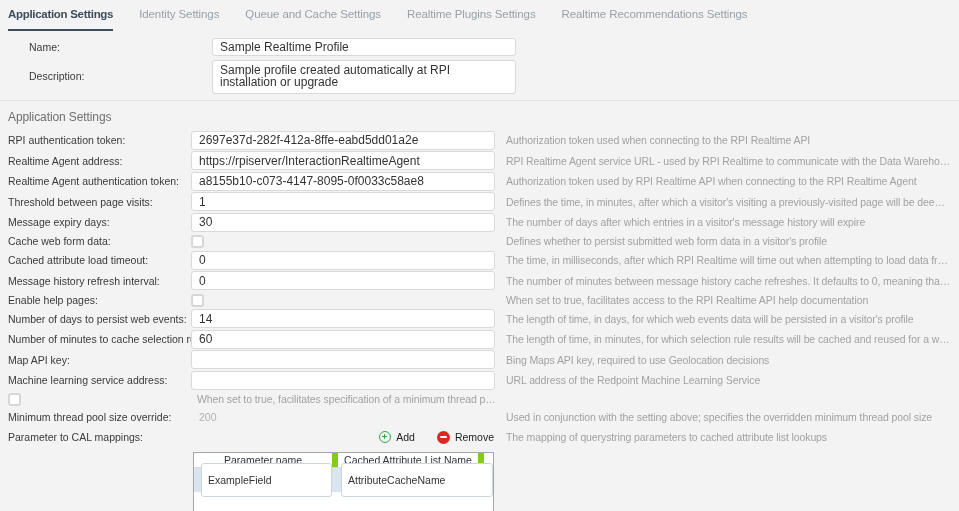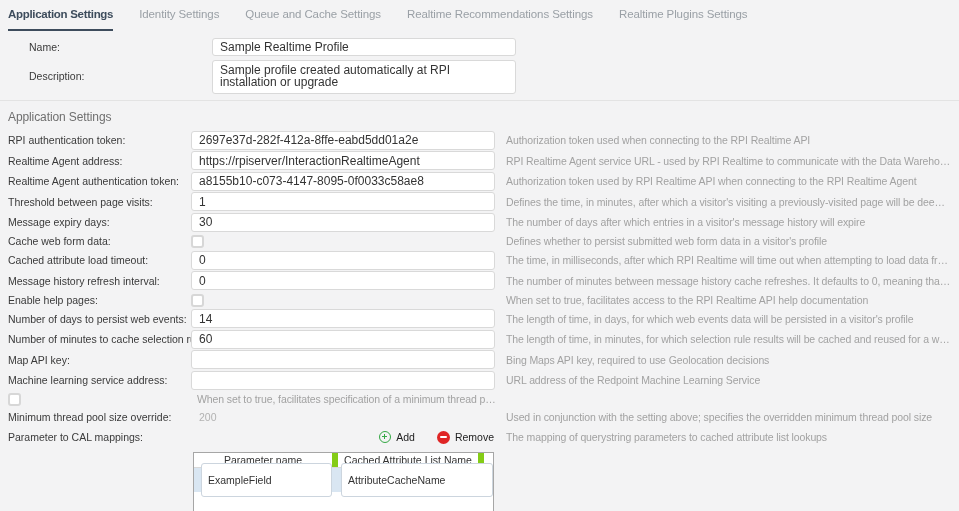--- a/index.html
+++ b/index.html
@@ -75,22 +75,22 @@
   .cal-cell-inp.c1 { width: 131px; }
   .cal-cell-inp.c2 { width: 159px; }
 </style>
 </head>
 <body>
 
 <div class="tabbar">
   <div class="tab active">Application Settings</div>
   <div class="tab">Identity Settings</div>
   <div class="tab">Queue and Cache Settings</div>
+  <div class="tab">Realtime Plugins Settings</div>
   <div class="tab">Realtime Recommendations Settings</div>
-  <div class="tab">Realtime Plugins Settings</div>
 </div>
 
 <div class="pad topform">
   <div class="frow name">
     <div class="lbl">Name:</div>
     <div><input class="inp" value="Sample Realtime Profile" style=""></div>
     <div></div>
   </div>
   <div class="frow descr">
     <div class="lbl">Description:</div>

